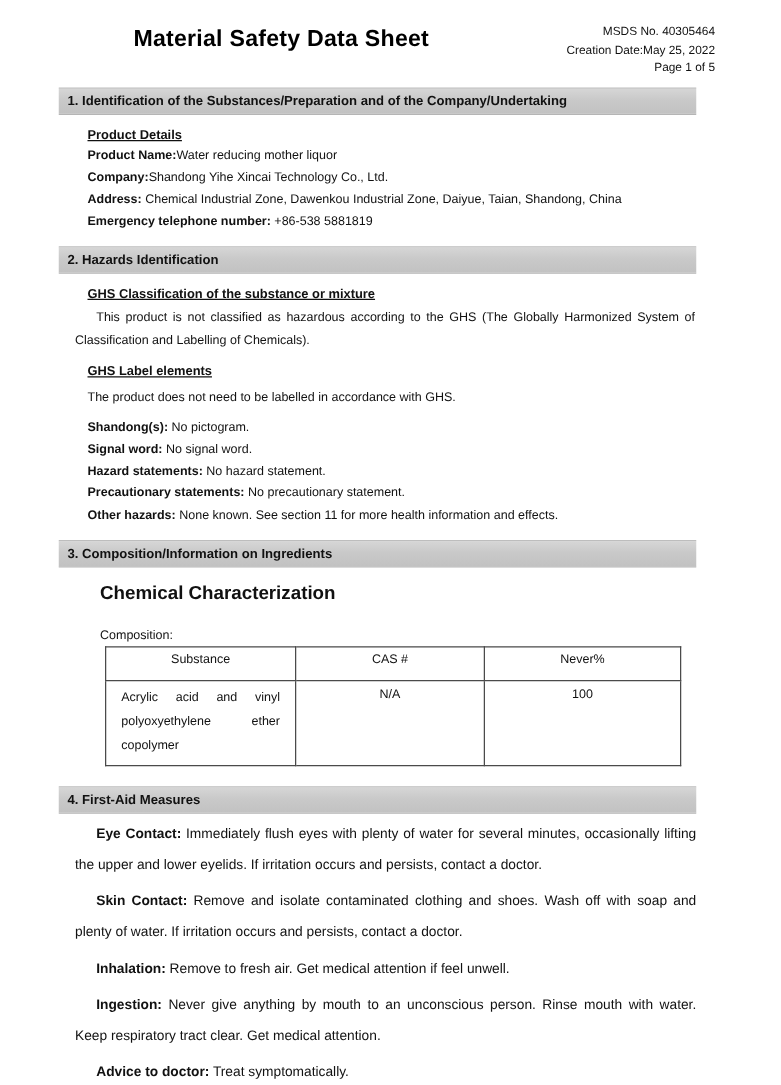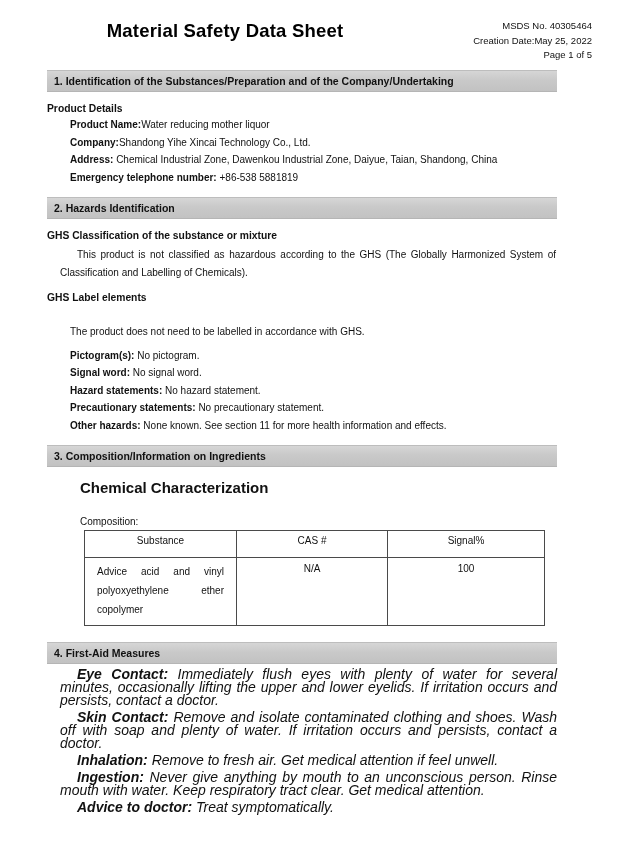--- a/index.html
+++ b/index.html
@@ -34,21 +34,21 @@
     top: 20px;
     width: 450px;
     text-align: center;
     font-size: 18.5px;
     font-weight: bold;
     letter-spacing: 0.2px;
     color: #000;
   }
   .meta {
     position: absolute;
-    right: 12px;
+    right: 32px;
     top: 19px;
     text-align: right;
     font-size: 9.5px;
     line-height: 14.5px;
     color: #111;
   }
 
   
   .section-bar {
     margin: 0 47px 0 47px;
@@ -64,43 +64,45 @@
 
   
   .block {
     margin: 0 47px;
     font-size: 10px;
     color: #111;
   }
   .sub-head {
     font-weight: bold;
     font-size: 10.3px;
+    margin-left: 23px;
     margin-top: 11px;
     margin-bottom: 2px;
+    text-decoration: underline;
   }
   .kv {
     margin-left: 23px;
     line-height: 17.5px;
     font-size: 10px;
   }
   .kv b { font-weight: bold; }
   .para {
     text-align: justify;
     text-justify: inter-word;
     line-height: 17.5px;
     font-size: 10px;
     margin: 5px 0 0 13px;
     padding-right: 1px;
     text-indent: 17px;
   }
   .plain {
     margin-left: 23px;
     line-height: 17.5px;
     font-size: 10px;
-    margin-top: 20px;
+    margin-top: 7px;
   }
   .label-line {
     margin-left: 23px;
     line-height: 17.5px;
     font-size: 10px;
   }
   .label-line b { font-weight: bold; }
 
   
   .comp-head {
@@ -143,25 +145,24 @@
     text-align: center;
     padding: 5px 4px;
   }
   .col-sub { width: 151px; margin-top: 20px; }
   .col-cas { width: 150px; }
   .col-amt { width: 156px; }
 
   .sec4-para {
     text-align: justify;
     text-justify: inter-word;
-    line-height: 13px;
-    font-size: 14px;
+    line-height: 25px;
+    font-size: 11px;
     margin: 4px 0 0 13px;
     text-indent: 17px;
-    font-style: italic;
   }
   .sec4-para b { font-weight: bold; }
   .gap-s { height: 6px; }
   .gap-m { height: 11px; }
   .gap-l { height: 16px; }
 </style>
 </head>
 <body>
 
 <div class="page">
@@ -195,21 +196,21 @@
   <div class="gap-m"></div>
 
   <div class="section-bar">2. Hazards Identification</div>
   <div class="block">
     <div class="sub-head">GHS Classification of the substance or mixture</div>
     <div class="para">This product is not classified as hazardous according to the GHS (The Globally Harmonized System of Classification and Labelling of Chemicals).</div>
     <div class="sub-head">GHS Label elements</div>
     <div class="plain">The product does not need to be labelled in accordance with GHS.</div>
     <div class="gap-s"></div>
     <div class="label-line">
-      <b>Pictogram(s):</b><span> No pictogram.</span>
+      <b>Shandong(s):</b><span> No pictogram.</span>
     </div>
     <div class="label-line">
       <b>Signal word:</b><span> No signal word.</span>
     </div>
     <div class="label-line">
       <b>Hazard statements:</b><span> No hazard statement.</span>
     </div>
     <div class="label-line">
       <b>Precautionary statements:</b><span> No precautionary statement.</span>
     </div>
@@ -222,26 +223,26 @@
 
   <div class="section-bar">3. Composition/Information on Ingredients</div>
   <div class="block">
     <div class="comp-head">Chemical Characterization</div>
     <div class="comp-sub">Composition:</div>
     <table class="comp">
       <thead>
         <tr>
           <th class="col-sub">Substance</th>
           <th class="col-cas">CAS #</th>
-          <th class="col-amt">Signal%</th>
+          <th class="col-amt">Never%</th>
         </tr>
       </thead>
       <tbody>
         <tr>
-          <td class="substance">Advice acid and vinyl polyoxyethylene ether copolymer</td>
+          <td class="substance">Acrylic acid and vinyl polyoxyethylene ether copolymer</td>
           <td class="center">N/A</td>
           <td class="center">100</td>
         </tr>
       </tbody>
     </table>
   </div>
 
   <div class="gap-l"></div>
 
   <div class="section-bar">4. First-Aid Measures</div>

